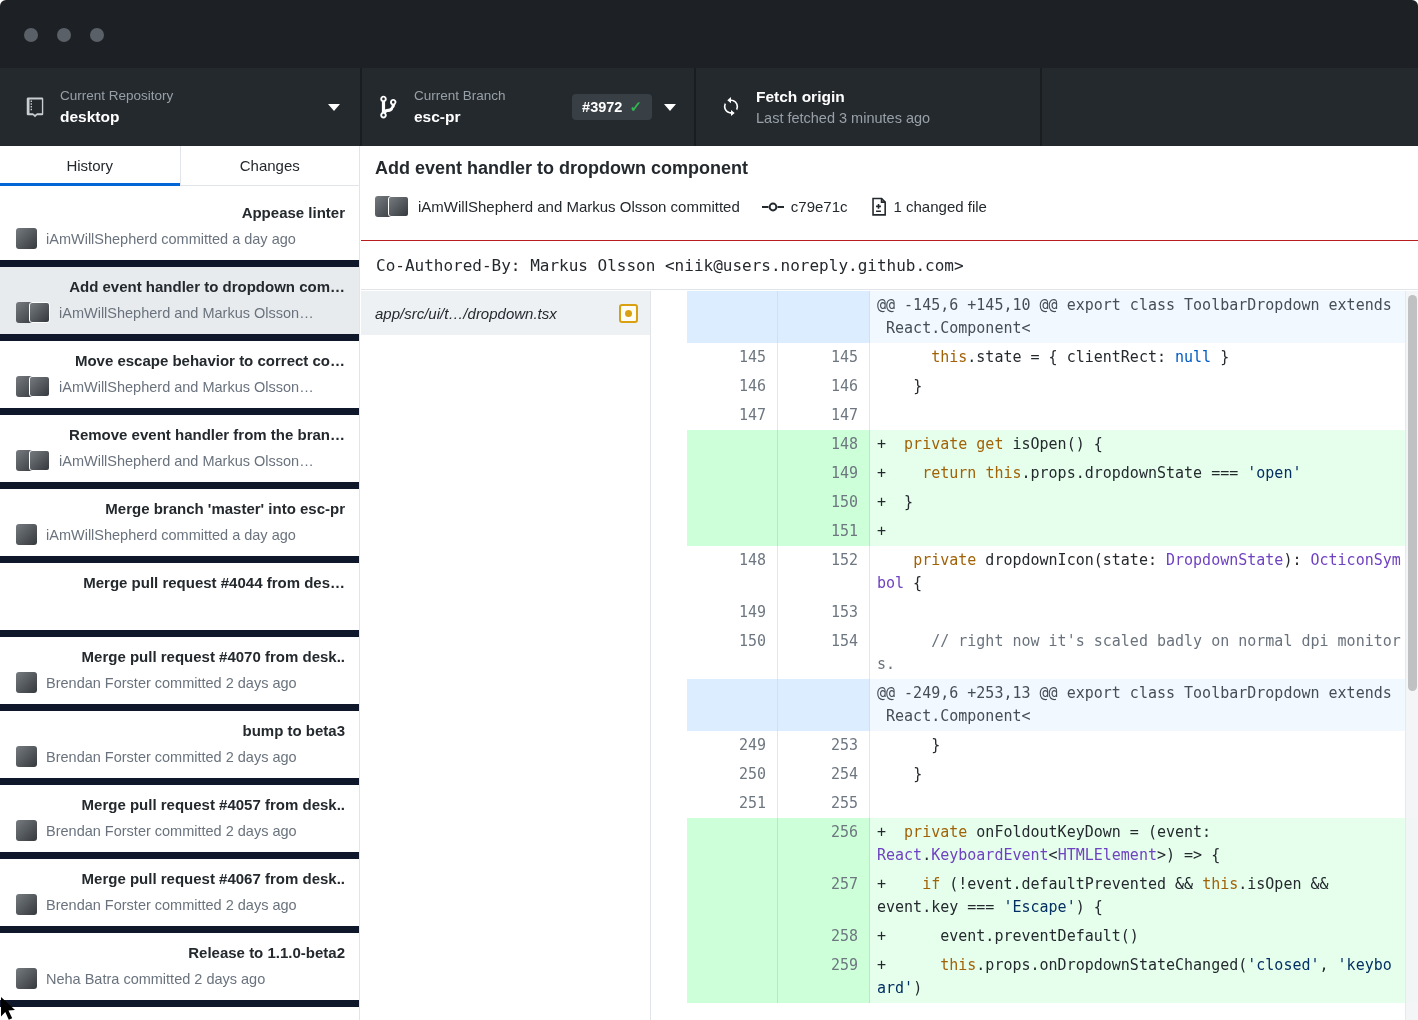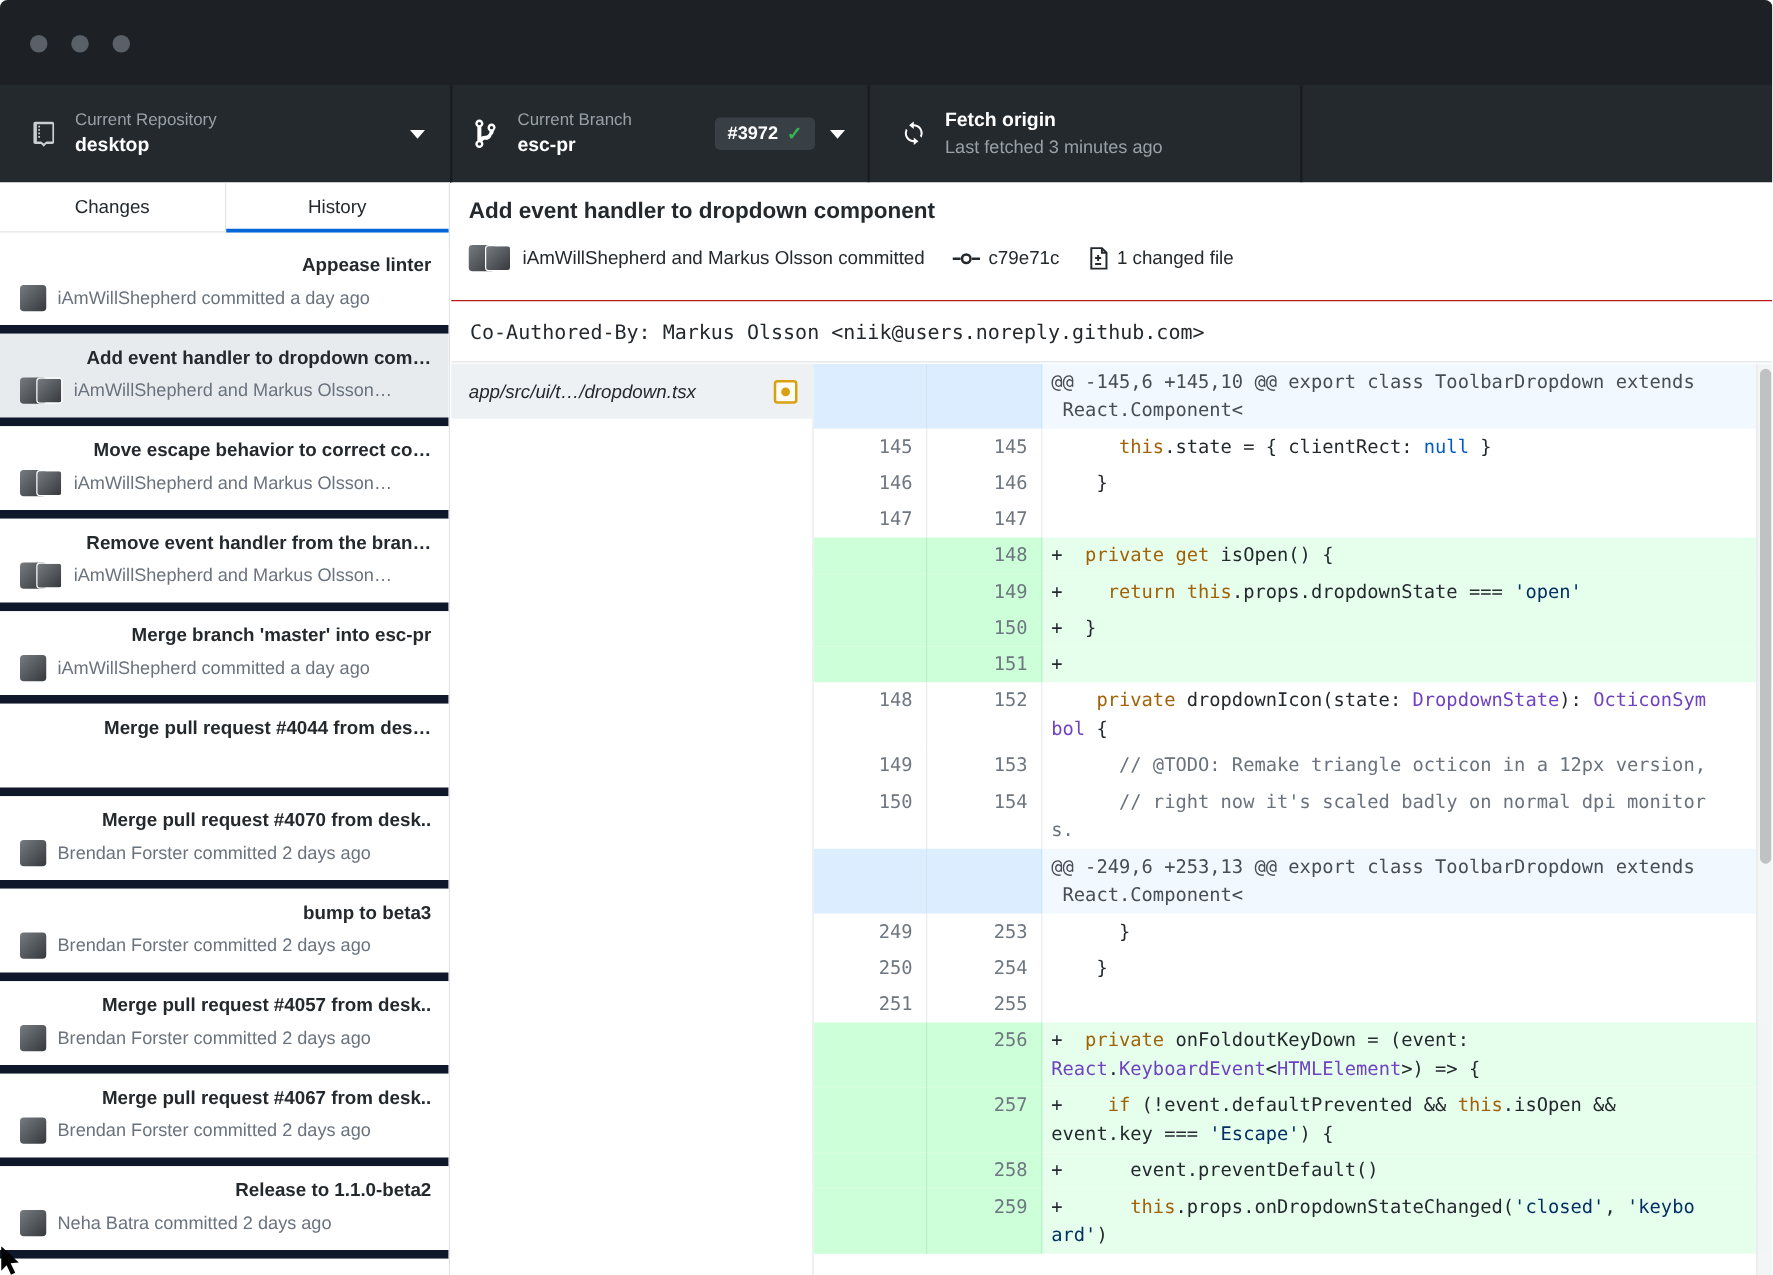--- a/index.html
+++ b/index.html
@@ -55,21 +55,21 @@
   
   .content { position:absolute; left:361px; top:291px; width:1057px; height:729px; display:flex; }
   .file-panel { width:290px; flex:0 0 auto; border-right:1px solid #e1e4e8; background:#fff; }
   .file-row { height:44px; background:#eef1f3; display:flex; align-items:center; padding:0 12px 0 14px; }
   .file-path { font-size:15px; color:#24292e; flex:1; white-space:nowrap; overflow:hidden;font-style:italic; }
   .mod-badge { width:19px; height:19px; border:2px solid #d9a112; border-radius:3px; display:flex; align-items:center; justify-content:center; background:#fffdf4; flex:0 0 auto; }
   .mod-badge i { width:7px; height:7px; border-radius:50%; background:#d9a112; display:block; }
 
   .diff { flex:1; position:relative; overflow:hidden; background:#fff;
           font-family:"DejaVu Sans Mono","Liberation Mono",monospace; font-size:15px; line-height:23px; }
-  .diff-row { display:grid; grid-template-columns:91px 92px 1fr; min-height:29px; }
+  .diff-row { display:grid; grid-template-columns:91px 92px 1fr; min-height:29px;padding-left:36px; }
   .dg { text-align:right; padding:3px 11px 3px 0; color:#6e7781; }
   .dc { padding:3px 10px 3px 7px; white-space:pre-wrap; word-break:break-all; color:#24292e; }
   .row-ctx .dg { background:#fff; border-right:1px solid #e4e7ea; }
   .row-ctx .dc { background:#fff; }
   .row-add .dg { background:#cdffd8; border-right:1px solid #b4ecc2; }
   .row-add .dc { background:#e6ffed; }
   .row-hunk .dg { background:#dbedff; border-right:1px solid #c9e1f9; }
   .row-hunk .dc { background:#f1f8ff; }
   .tk-t { color:#24292e; } .tk-k { color:#a16207; } .tk-p { color:#6f42c1; }
   .tk-c { color:#005cc5; } .tk-s { color:#032f62; } .tk-m { color:#6a737d; } .tk-h { color:#454d56; }
@@ -136,25 +136,25 @@
       <span class="tb-texts">
         <span class="tb-value" style="margin-top:0">Fetch origin</span>
         <span class="tb-label" style="font-size:14.5px;margin-top:2px">Last fetched 3 minutes ago</span>
       </span>
     </div>
     <div class="tb-div" style="left:1040px"></div>
   </div>
 
   <div class="sidebar">
     <div class="tabs">
+      <div class="tab active">
+          <span>History</span>
+        </div>
       <div class="tab">
           <span>Changes</span>
-        </div>
-      <div class="tab active">
-          <span>History</span>
         </div>
     </div>
     <div class="commit-list">
         <div class="commit-item">
           <div class="ci-title">Appease linter</div>
           <div class="ci-meta">
             <span class="avatar"></span>
             <span class="ci-meta-text">iAmWillShepherd committed a day ago</span>
           </div>
         </div>
@@ -318,21 +318,20 @@
           </div>
           <div class="diff-row row-ctx">
             <div class="dg">148</div>
             <div class="dg">152</div>
             <div class="dc"><span class="tk-t">    </span><span class="tk-k">private</span><span class="tk-t"> dropdownIcon(state: </span><span class="tk-p">DropdownState</span><span class="tk-t">): </span><span class="tk-p">OcticonSym
 bol</span><span class="tk-t"> {</span></div>
           </div>
           <div class="diff-row row-ctx">
             <div class="dg">149</div>
             <div class="dg">153</div>
-            <div class="dc"><span class="tk-m">      // @TODO: Remake triangle octicon in a 12px version,</span></div>
           </div>
           <div class="diff-row row-ctx">
             <div class="dg">150</div>
             <div class="dg">154</div>
             <div class="dc"><span class="tk-m">      // right now it's scaled badly on normal dpi monitor
 s.</span></div>
           </div>
           <div class="diff-row row-hunk">
             <div class="dg"></div>
             <div class="dg"></div>

